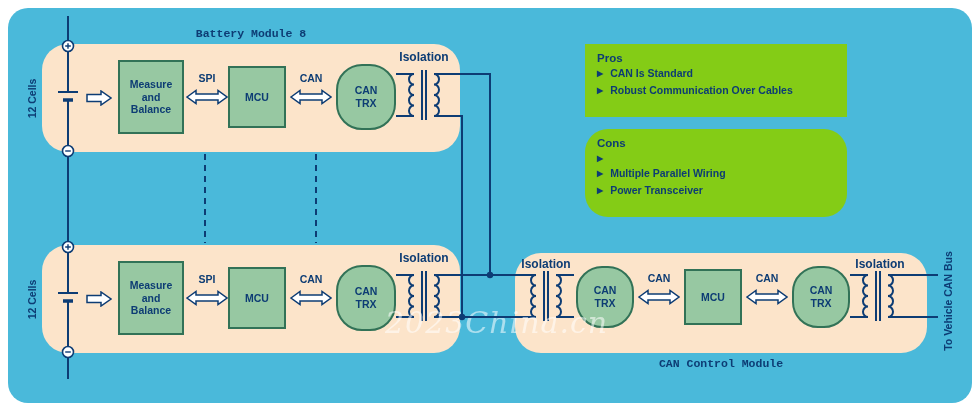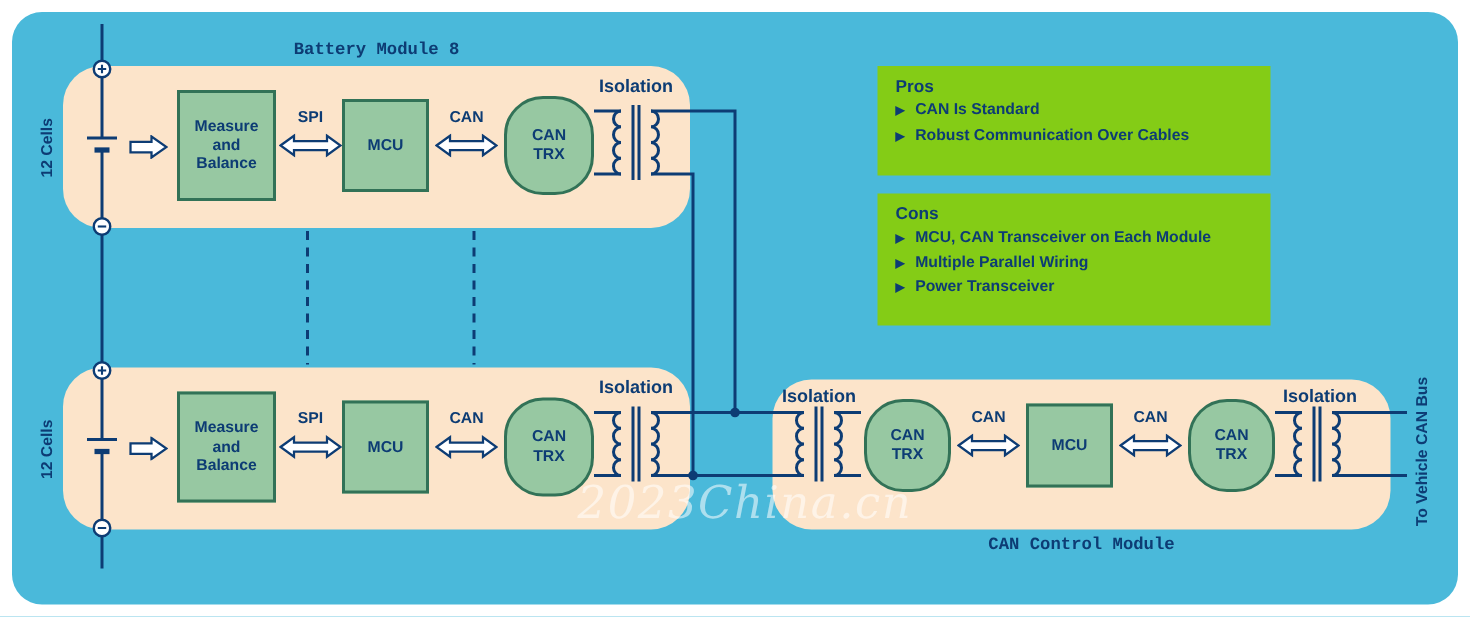--- a/index.html
+++ b/index.html
@@ -147,37 +147,36 @@
     <div class="c-item">
       <span class="bullet">▶</span>
       <span>CAN Is Standard</span>
     </div>
     <div class="c-item">
       <span class="bullet">▶</span>
       <span>Robust Communication Over Cables</span>
     </div>
   </div>
 
-  <div class="abs callout" style="left:585px;top:129px;width:262px;height:88px;">
+  <div class="abs callout" style="left:585px;top:129px;width:262px;height:88px;border-radius:23px;">
     <div class="c-title">Cons</div>
     <div class="c-item">
       <span class="bullet">▶</span>
-      <span>MCU, CAN Transceiver on Each Module</span>
     </div>
     <div class="c-item">
       <span class="bullet">▶</span>
       <span>Multiple Parallel Wiring</span>
     </div>
     <div class="c-item">
       <span class="bullet">▶</span>
       <span>Power Transceiver</span>
     </div>
   </div>
 
-  <div id="watermark" class="abs" style="left:385px;top:305px;margin-top:13px;">2023China.cn</div>
+  <div id="watermark" class="abs" style="left:385px;top:305px;">2023China.cn</div>
 
   <svg class="abs" style="left:0;top:0;pointer-events:none;" width="980" height="411" viewBox="0 0 980 411">
     <g fill="none" stroke="#0d3c74" stroke-width="2">
 
       <g>
         <path d="M68,16 V92 M68,100 V293 M68,301 V379"></path>
       </g>
 
       <g>
         <path d="M58,92 H78"></path>

